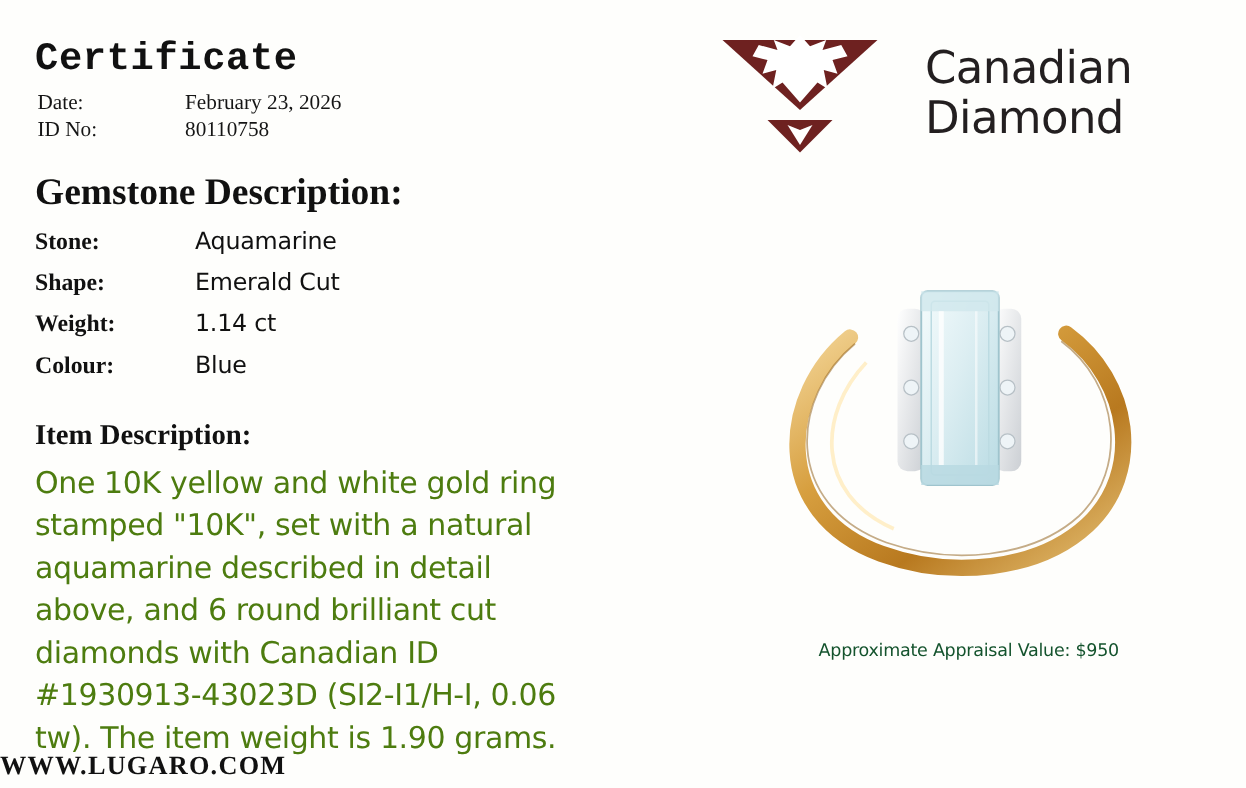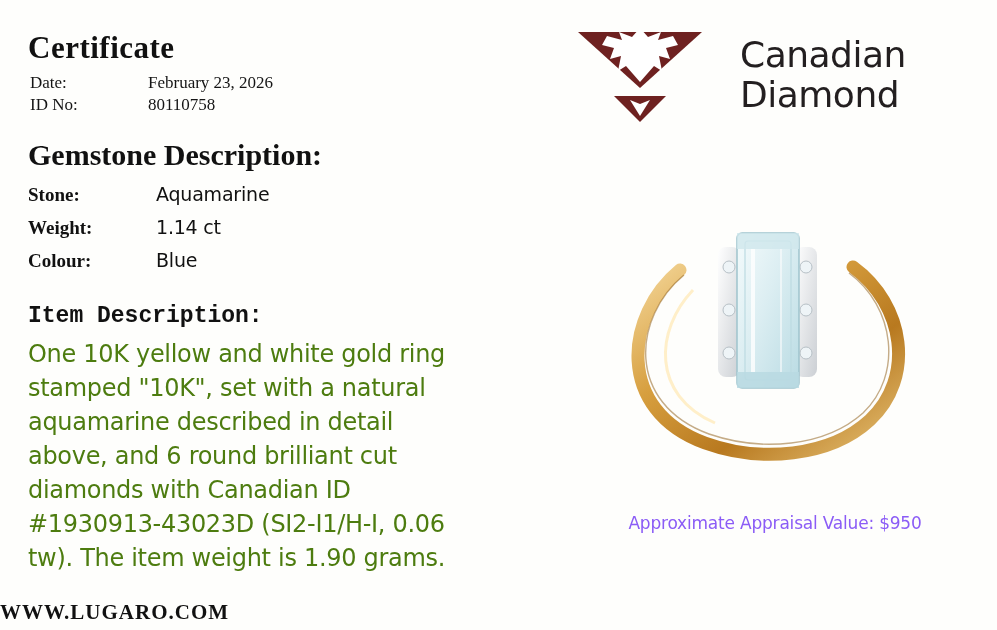--- a/index.html
+++ b/index.html
@@ -18,21 +18,21 @@
   }
 
   
   .left {
     position: absolute;
     left: 28px;
     top: 30px;
     width: 540px;
   }
   .cert-title {
-    font-family: Liberation Serif, serif;
+    font-family: Liberation Mono, monospace;
     font-weight: bold;
     font-size: 31px;
     letter-spacing: 0.5px;
     color: #111;
     margin-bottom: 6px;
   }
   .meta-table {
     border-collapse: collapse;
     margin-left: 2px;
   }
@@ -68,21 +68,21 @@
     font-size: 19px;
   }
   .spec-value {
     font-family: "DejaVu Sans", sans-serif;
     font-size: 19px;
     font-weight: normal;
     letter-spacing: -0.2px;
   }
 
   .item-head {
-    font-family: Liberation Mono, monospace;
+    font-family: Liberation Serif, serif;
     font-weight: bold;
     font-size: 23px;
     color: #111;
     margin-top: 26px;
     margin-bottom: 8px;
   }
   .item-body {
     font-family: "DejaVu Sans", sans-serif;
     font-size: 24px;
     line-height: 1.42;
@@ -120,22 +120,22 @@
   }
 
   
   .appraisal {
     position: absolute;
     left: 575px;
     top: 513px;
     width: 400px;
     text-align: center;
     font-family: "DejaVu Sans", sans-serif;
-    font-size: 17px;
-    color: #8b5cf6;
+    font-size: 14px;
+    color: #14532d;
     letter-spacing: -0.2px;
   }
 
   
   .footer-url {
     position: absolute;
     left: 0;
     top: 600px;
     width: 997px;
     text-align: left;
@@ -168,20 +168,24 @@
     </tbody>
       </table>
 
     <div class="section-head">Gemstone Description:</div>
 
     <table class="spec-table">
       <tbody>
           <tr>
         <td class="spec-label">Stone:</td>
         <td class="spec-value">Aquamarine</td>
+      </tr>
+      <tr>
+        <td class="spec-label">Shape:</td>
+        <td class="spec-value">Emerald Cut</td>
       </tr>
       <tr>
         <td class="spec-label">Weight:</td>
         <td class="spec-value">1.14 ct</td>
       </tr>
       <tr>
         <td class="spec-label">Colour:</td>
         <td class="spec-value">Blue</td>
       </tr>
     </tbody>

